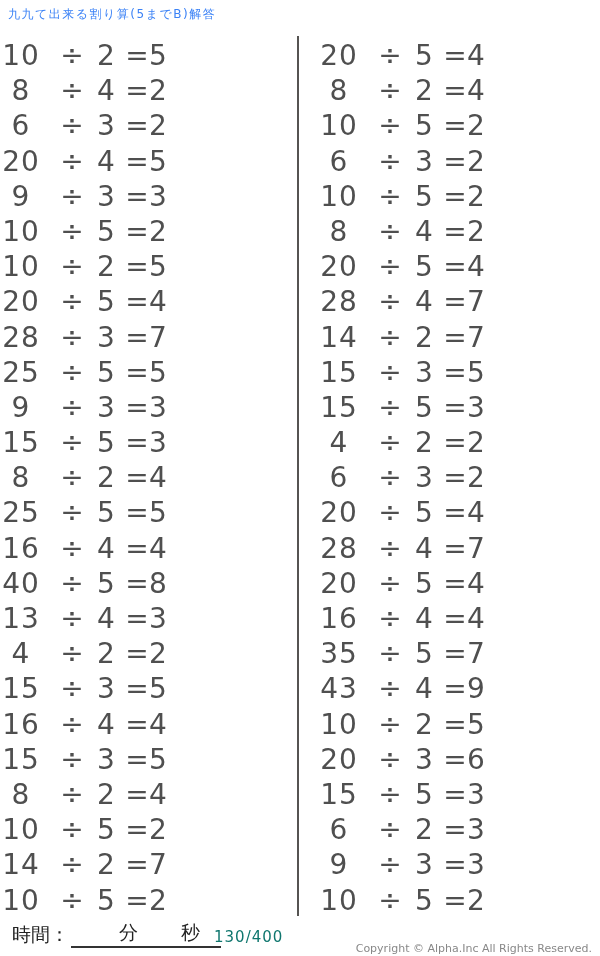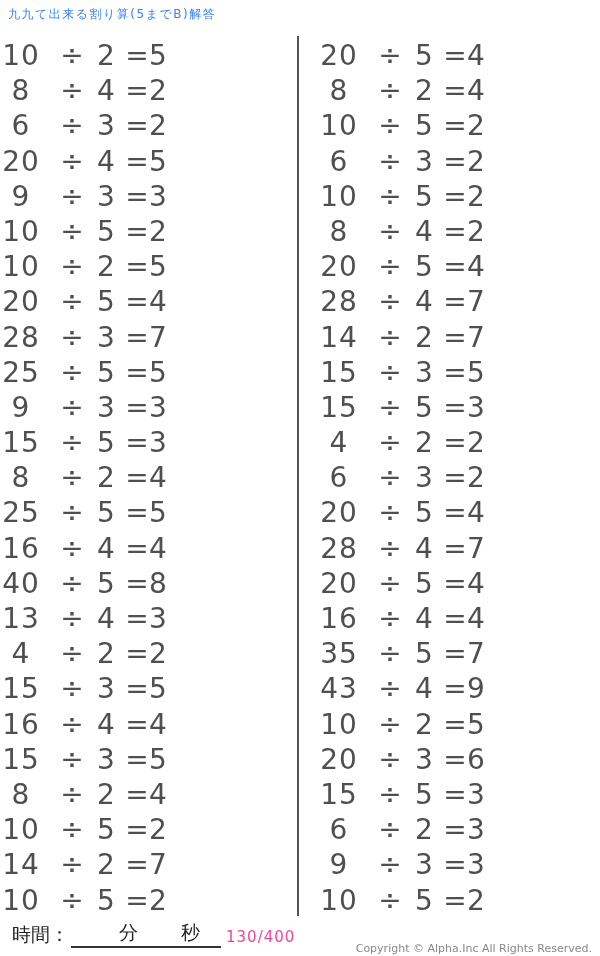--- a/index.html
+++ b/index.html
@@ -75,23 +75,23 @@
   }
   .time-blank span {
     position: absolute;
     bottom: 0;
   }
   .minutes-label { left: 48px; }
   .seconds-label { left: 110px; }
 
   .page-indicator {
     position: absolute;
-    left: 226px; top: 928px;
+    left: 214px; top: 928px;
     font-size: 15px;
-    color: #ec4899;
+    color: #0f766e;
     letter-spacing: 1px;
   }
 
   .copyright {
     position: absolute;
     right: 8px; top: 918px;
     text-align: center;
     font-size: 11px;
     line-height: 14px;
     color: #888;

